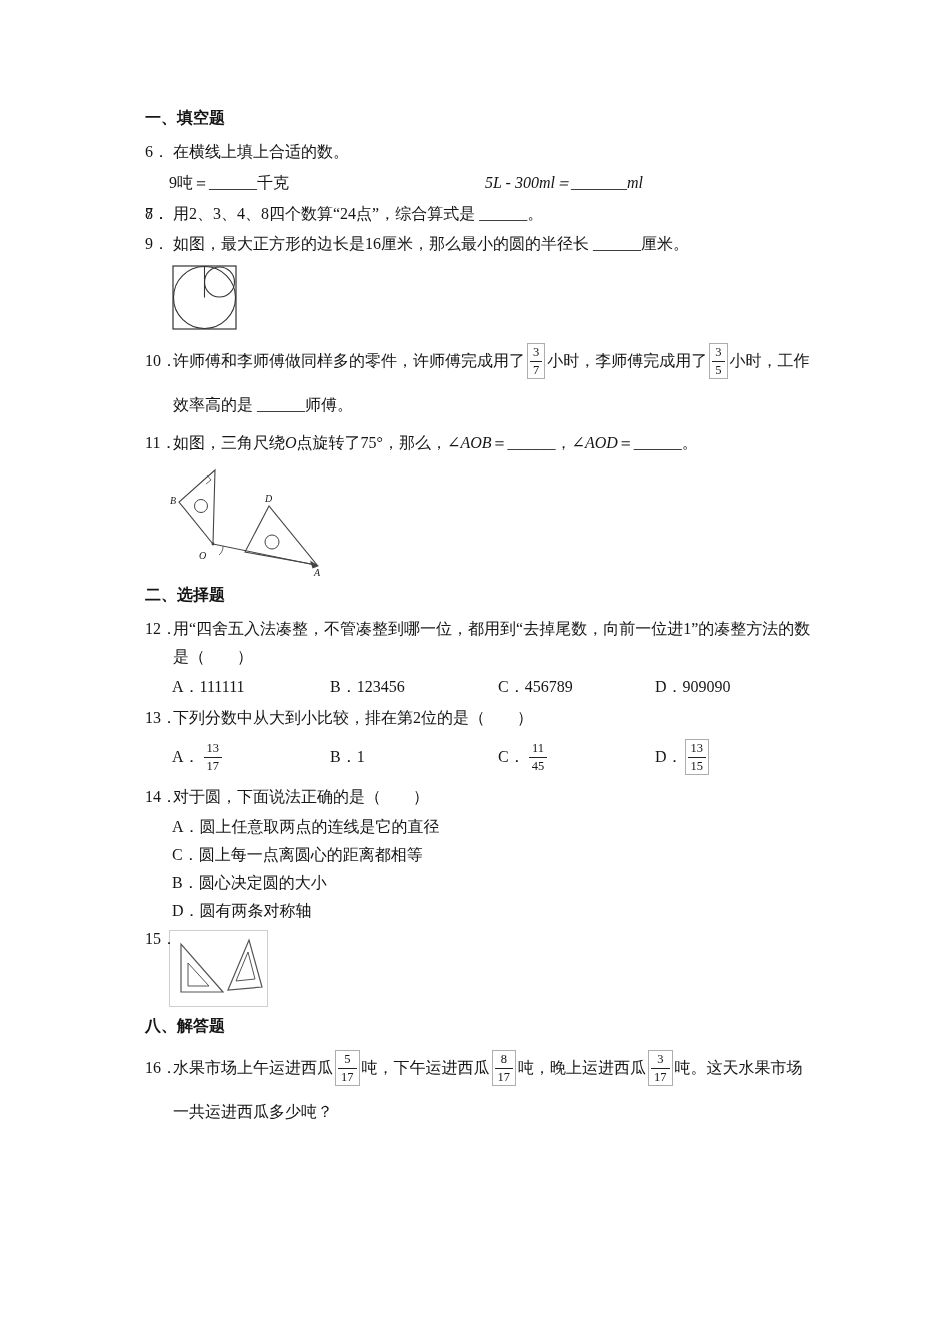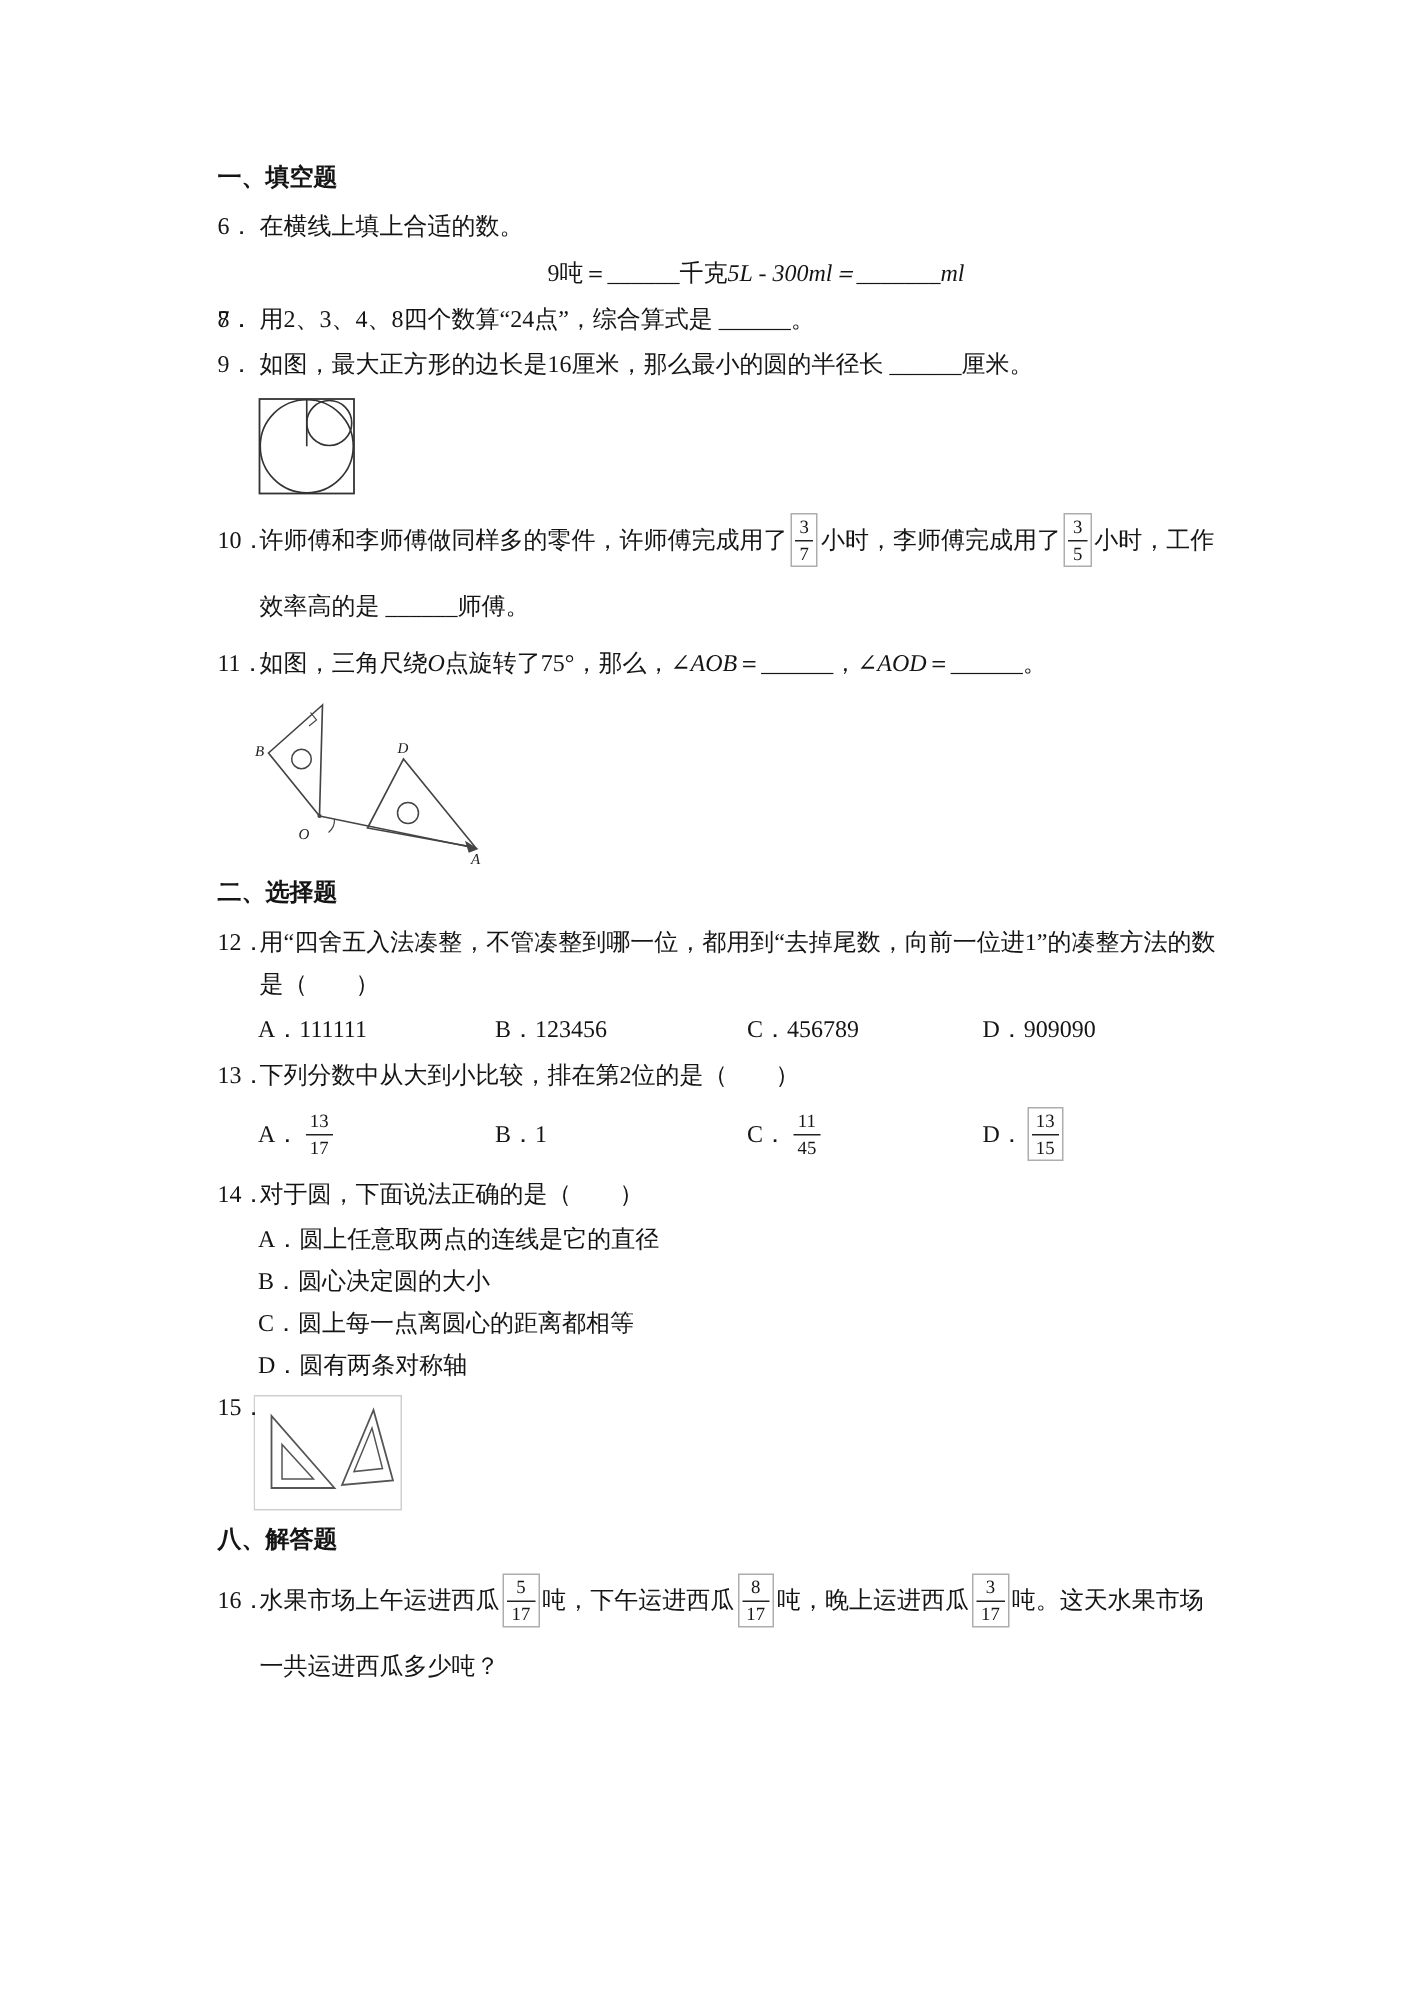--- a/index.html
+++ b/index.html
@@ -12,21 +12,21 @@
   }
   .page { padding: 102px 135px 30px 145px; }
   .sec {
     font-family: Liberation Mono, monospace;
     font-weight: bold; font-size: 16px; line-height: 27px;
     margin: 4px 0 5px 0;
   }
   .q { position: relative; padding-left: 28px; line-height: 28px; margin-bottom: 2px; }
   .qnum { position: absolute; left: 0; top: 0; }
   .lh-tall { line-height: 44px; }
-  .q6row { display: flex; padding-left: 24px; line-height: 30px; margin-bottom: 2px; text-align: right; }
+  .q6row { display: flex; padding-left: 24px; line-height: 30px; margin-bottom: 2px; }
   .q6a { width: 316px; }
   .it { font-style: italic; }
   .opts {
     display: grid; grid-template-columns: 158px 168px 157px auto;
     padding-left: 27px; line-height: 28px; margin-bottom: 3px;
   }
   .opts.lh-tall { line-height: 46px; }
   .optlines div { padding-left: 27px; line-height: 28px; }
   .frac {
     display: inline-block; vertical-align: middle; text-align: center;
@@ -123,22 +123,22 @@
     <span><span>C．</span><span class="frac"><span class="fn">11</span><span class="fd">45</span></span></span>
     <span><span>D．</span><span class="frac boxed"><span class="fn">13</span><span class="fd">15</span></span></span>
   </div>
 
   <div class="q">
     <span class="qnum">14．</span>
     <span>对于圆，下面说法正确的是（　　）</span>
   </div>
   <div class="optlines">
     <div>A．圆上任意取两点的连线是它的直径</div>
+    <div>C．圆上每一点离圆心的距离都相等</div>
     <div>B．圆心决定圆的大小</div>
-    <div>C．圆上每一点离圆心的距离都相等</div>
     <div>D．圆有两条对称轴</div>
   </div>
 
   <div class="q">
     <span class="qnum">15．</span>
   </div>
   <svg class="fig" width="100" height="78" viewBox="0 0 100 78">
     <rect x="0.5" y="0.5" width="98" height="76" fill="none" stroke="#cfcfcf" stroke-width="1"></rect>
     <polygon points="12,14 12,62 54,62" fill="none" stroke="#555" stroke-width="1.2"></polygon>
     <polygon points="19,33 19,56 40,56" fill="none" stroke="#555" stroke-width="1"></polygon>

